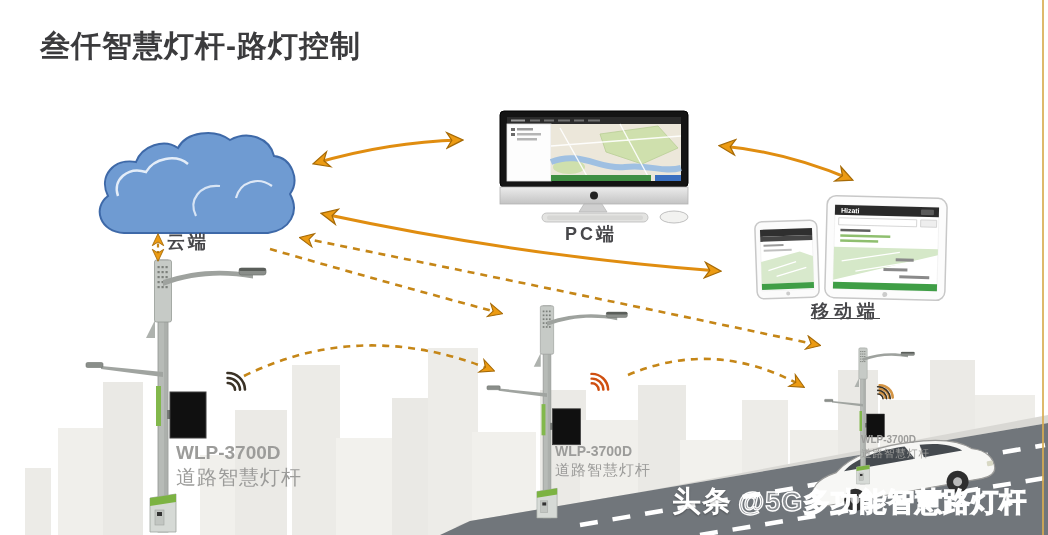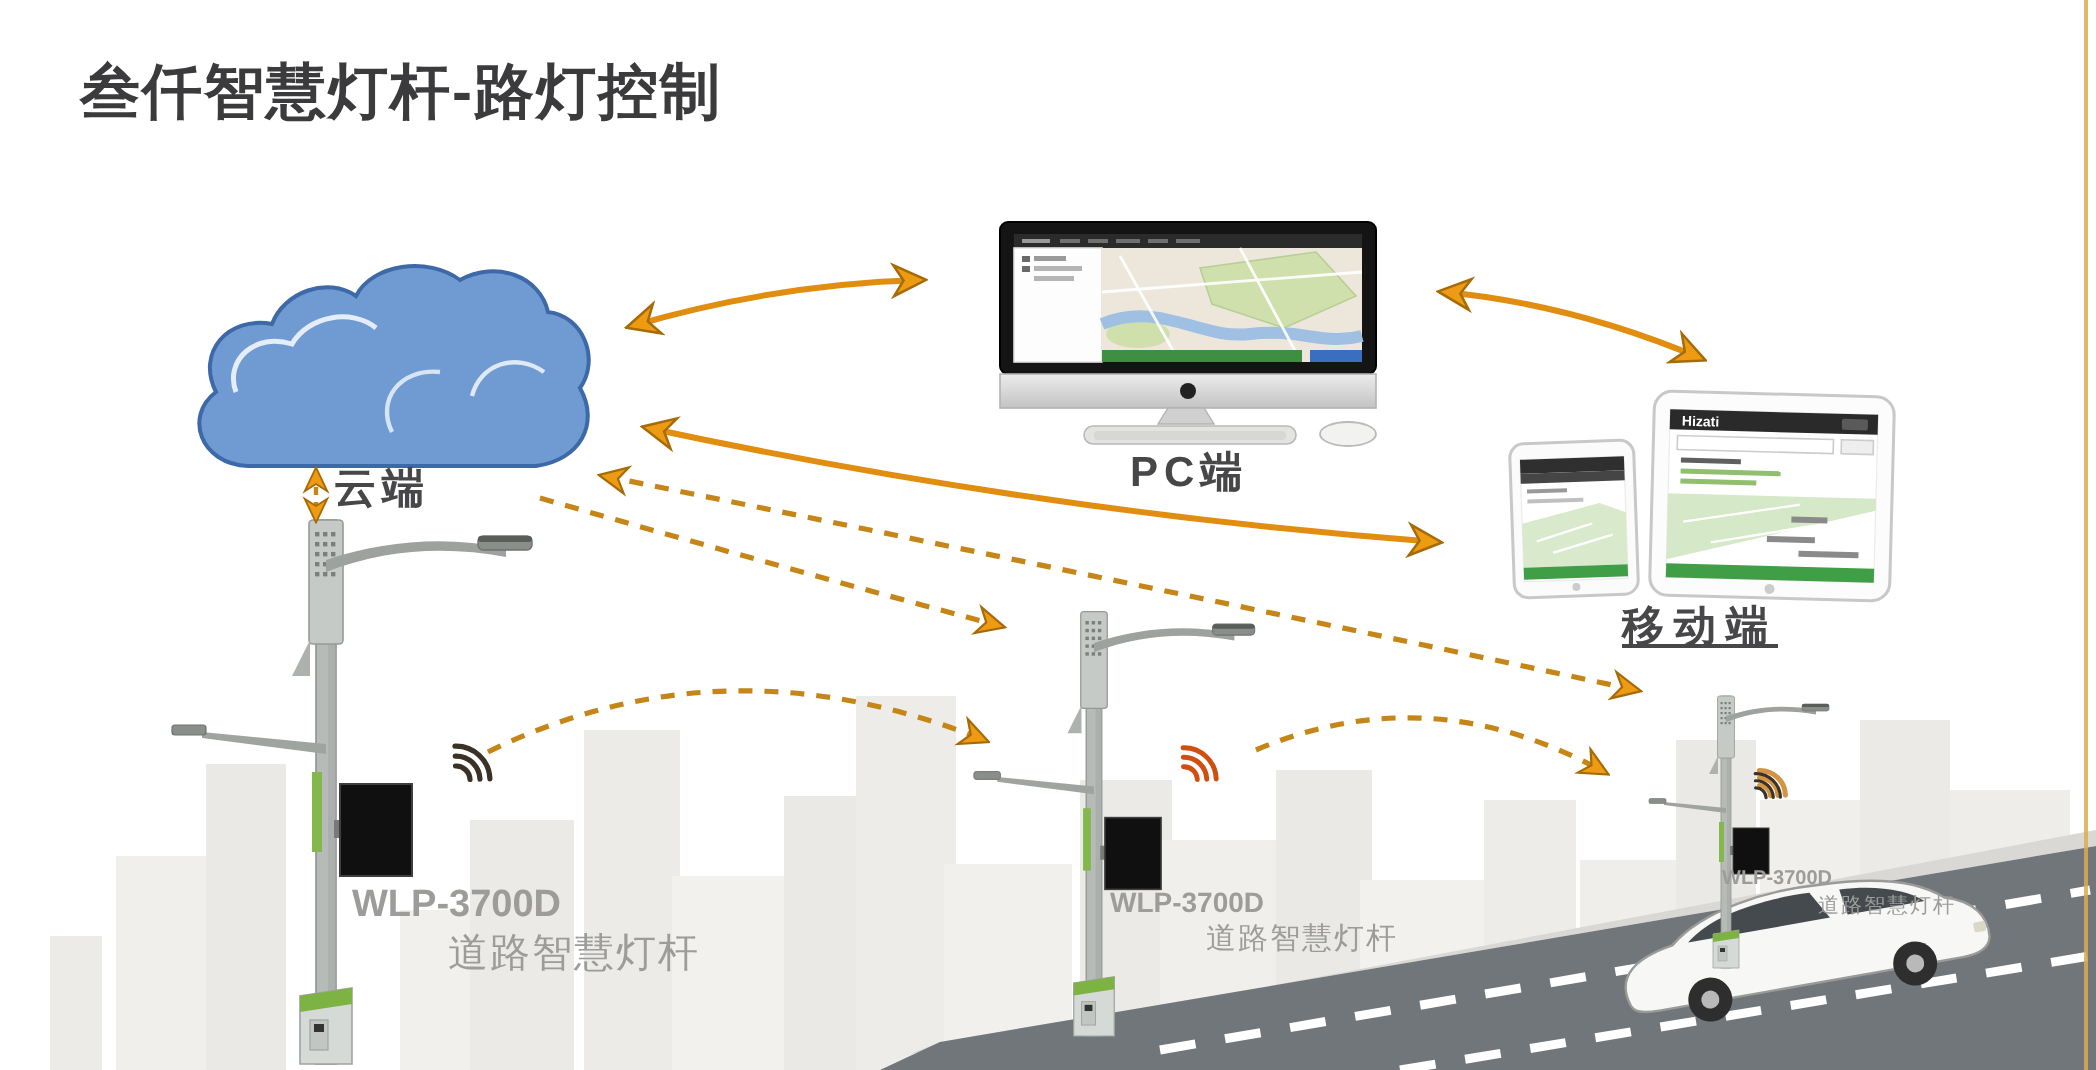--- a/index.html
+++ b/index.html
@@ -3,27 +3,27 @@
 <meta charset="utf-8">
 <style>
   html,body{margin:0;padding:0;background:#ffffff;}
   #stage{
     position:relative;width:1048px;height:535px;overflow:hidden;background:#ffffff;
     font-family:"Liberation Sans","DejaVu Sans",sans-serif;
   }
   #scene{position:absolute;left:0;top:0;width:1048px;height:535px;}
   .lbl{position:absolute;white-space:nowrap;}
   .page-title{left:40px;top:26px;font-size:30px;font-weight:bold;color:#3b3b3d;letter-spacing:1px;}
-  .node-label{font-size:21px;font-weight:bold;color:#47474a;letter-spacing:3px;}
+  .node-label{font-size:18px;font-weight:bold;color:#47474a;letter-spacing:3px;}
   .cloud-label{left:167px;top:230px;}
   .pc-label{left:565px;top:222px;}
   .mobile-label{left:811px;top:299px;letter-spacing:5px;text-decoration:underline;}
   .pole-label{color:#9c9c9a;line-height:1.25;}
   .pole-label .model{font-weight:bold;display:block;}
-  .pole-label .pname{display:block;letter-spacing:1px;margin-left:48px;}
+  .pole-label .pname{display:block;letter-spacing:1px;}
   .pole1-label{left:176px;top:441px;}
   .pole1-label .model{font-size:19px;}
   .pole1-label .pname{font-size:20px;}
   .pole2-label{left:555px;top:443px;}
   .pole2-label .model{font-size:14px;}
   .pole2-label .pname{font-size:15px;}
   .pole3-label{left:861px;top:434px;}
   .pole3-label .model{font-size:10px;}
   .pole3-label .pname{font-size:10.5px;}
   .watermark{left:672px;top:482px;font-size:27px;font-weight:bold;color:#ffffff;letter-spacing:1px;}
@@ -236,15 +236,18 @@
 </div>
 <div class="lbl pole-label pole2-label">
   <span class="model">WLP-3700D</span>
   <span class="pname">道路智慧灯杆</span>
 </div>
 <div class="lbl pole-label pole3-label">
   <span class="model">WLP-3700D</span>
   <span class="pname">道路智慧灯杆</span>
 </div>
 
+<div class="lbl watermark">
+  <span class="brand">头条</span><span class="handle">@5G多功能智慧路灯杆</span>
+</div>
 
 <div class="edge-line"></div>
 </div>
 
 </body></html>

